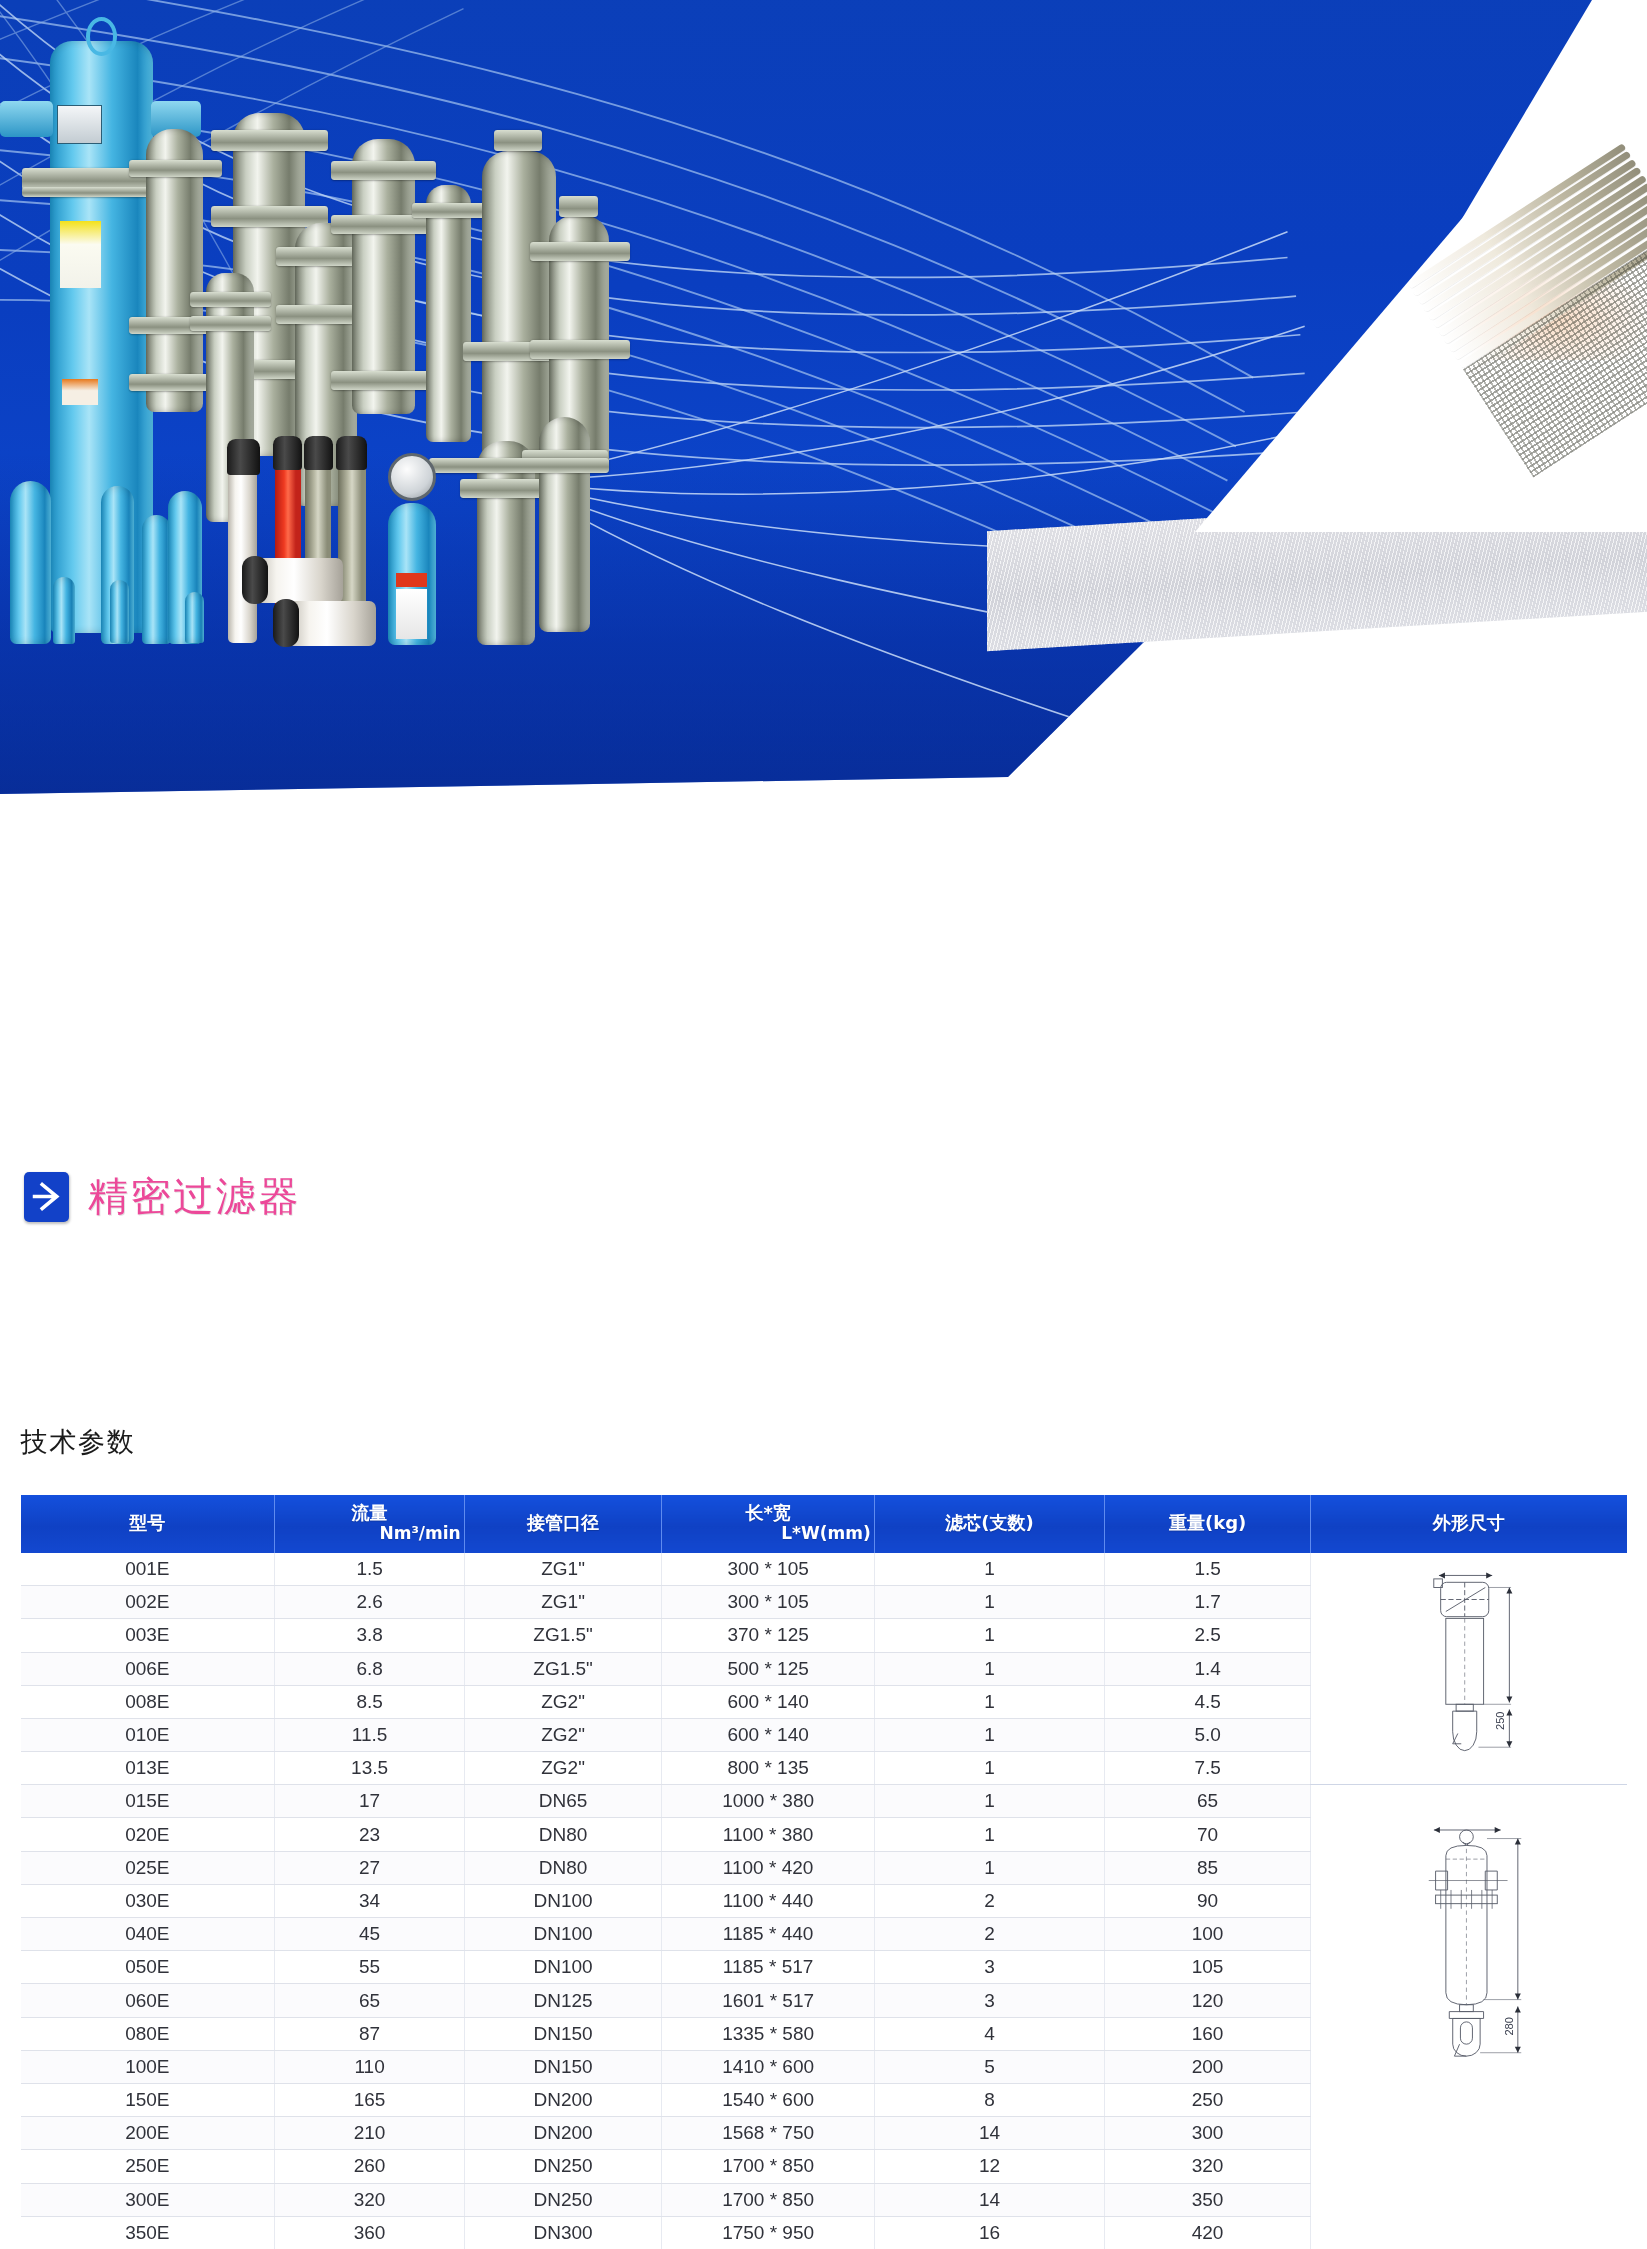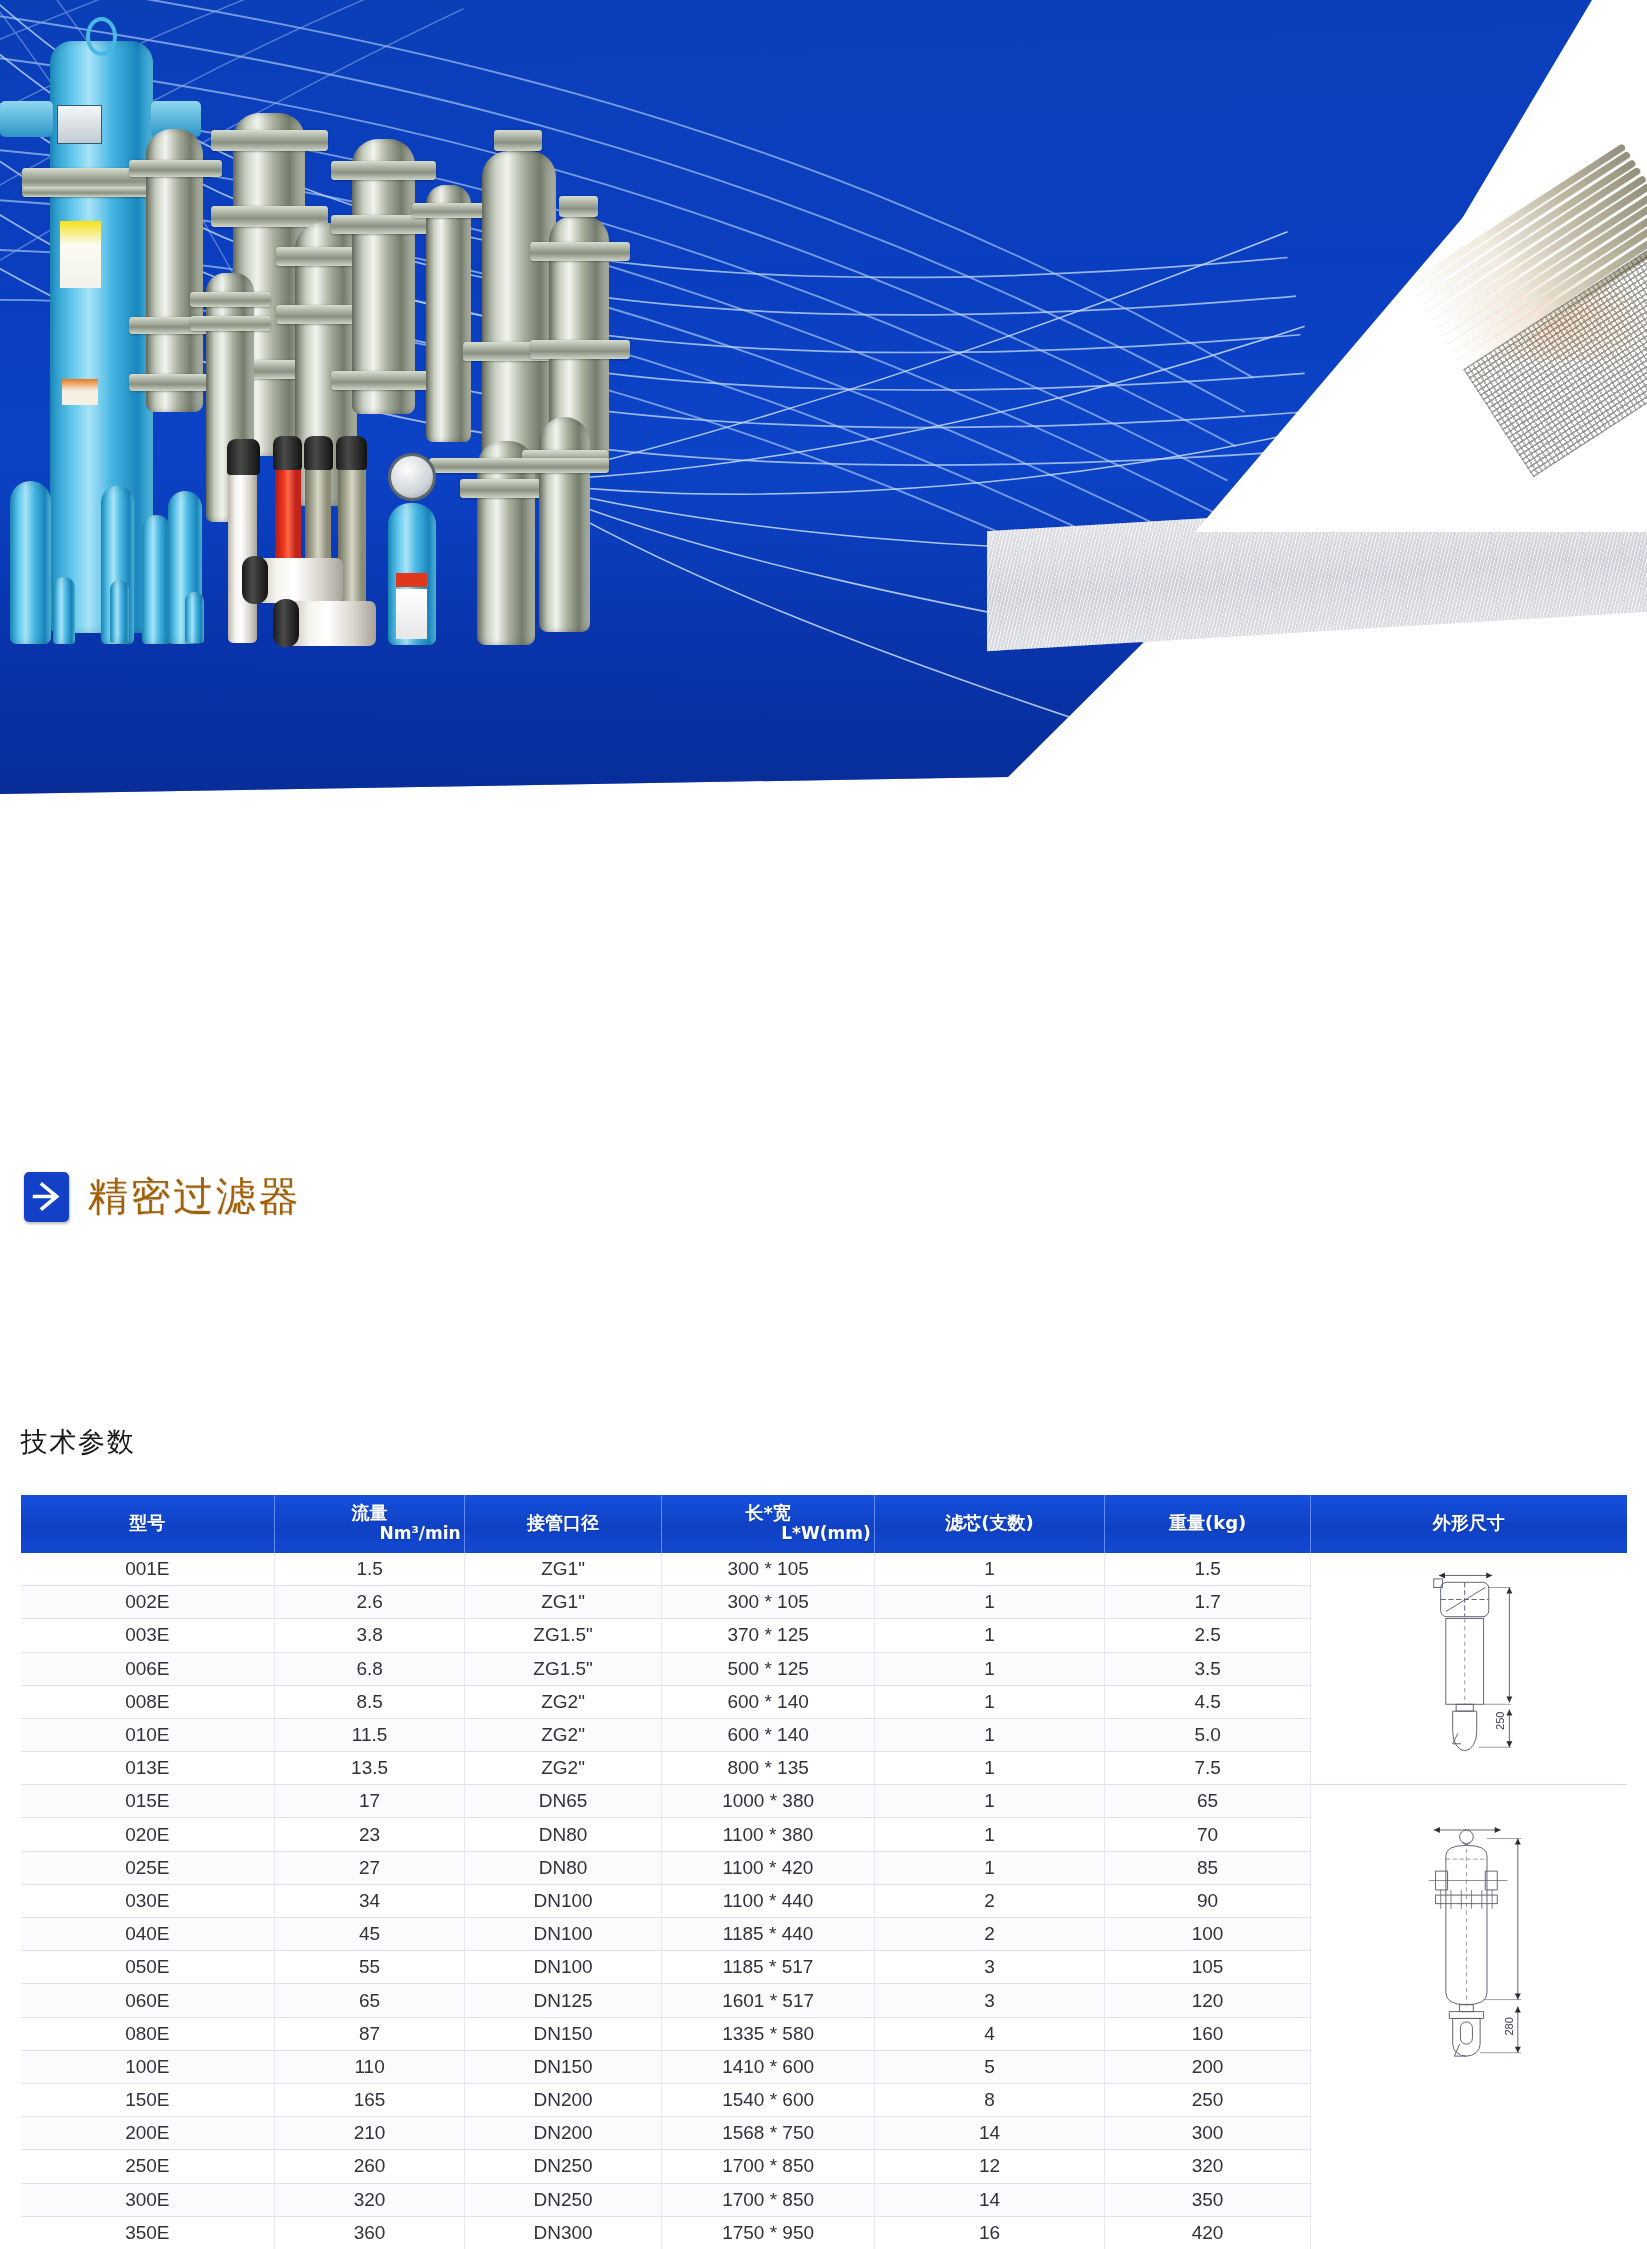--- a/index.html
+++ b/index.html
@@ -112,21 +112,21 @@
 
   
   .title-row { position:absolute; left:24px; top:1169px; display:flex; align-items:center; gap:19px; }
   .arrow-badge {
     width:45px; height:50px; background:#1241c8; border-radius:5.1px;
     display:flex; align-items:center; justify-content:center;
     box-shadow: 0.9px 1.7px 2.6px rgba(0,0,0,.25);
   }
   .arrow-badge svg { display:block; }
   .cn-title {
-    font-size:40px; color:#a16207; letter-spacing:2.6px;
+    font-size:40px; color:#ec4899; letter-spacing:2.6px;
     font-family:"DejaVu Sans","Liberation Sans",sans-serif; font-weight:500;
     text-shadow: 0.9px 0.9px 0 rgba(0,0,0,.12);
   }
   .en-title {
     position:absolute; left:20.6px; top:1246px;
     font-family:"Liberation Serif","DejaVu Serif",serif;
     font-size:89px; line-height:1.12; letter-spacing:0.9px; white-space:nowrap;
   }
   .en-title .blue { color:#1455cf; }
   .en-title .grey { color:#dcdde2; margin-left:22px; }
@@ -407,21 +407,21 @@
             <td class="vline">370 * 125</td>
             <td class="vline">1</td>
             <td class="vline">2.5</td>
           </tr>
           <tr>
             <td class="vline">006E</td>
             <td class="vline">6.8</td>
             <td class="vline">ZG1.5"</td>
             <td class="vline">500 * 125</td>
             <td class="vline">1</td>
-            <td class="vline">3.5</td>
+            <td class="vline">1.4</td>
           </tr>
           <tr>
             <td class="vline">008E</td>
             <td class="vline">8.5</td>
             <td class="vline">ZG2"</td>
             <td class="vline">600 * 140</td>
             <td class="vline">1</td>
             <td class="vline">4.5</td>
           </tr>
           <tr>

